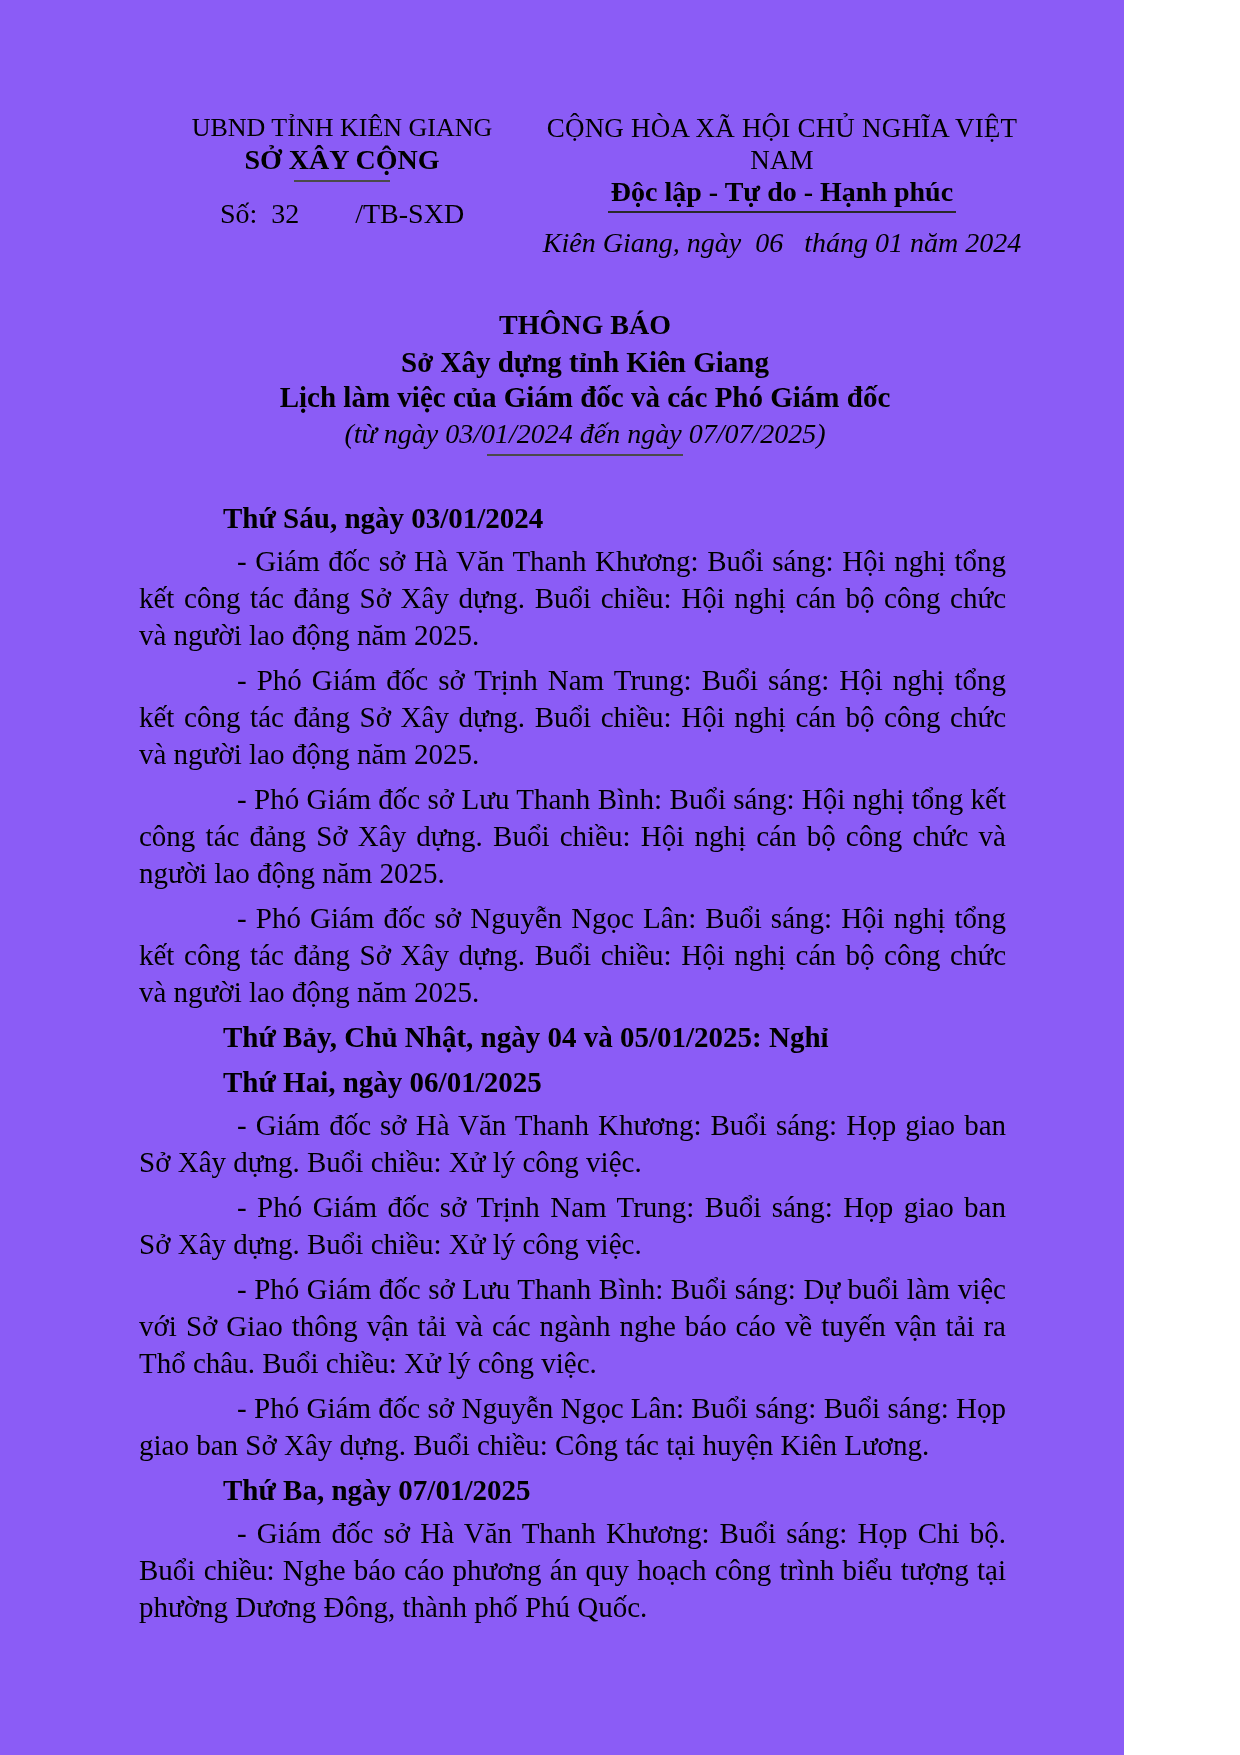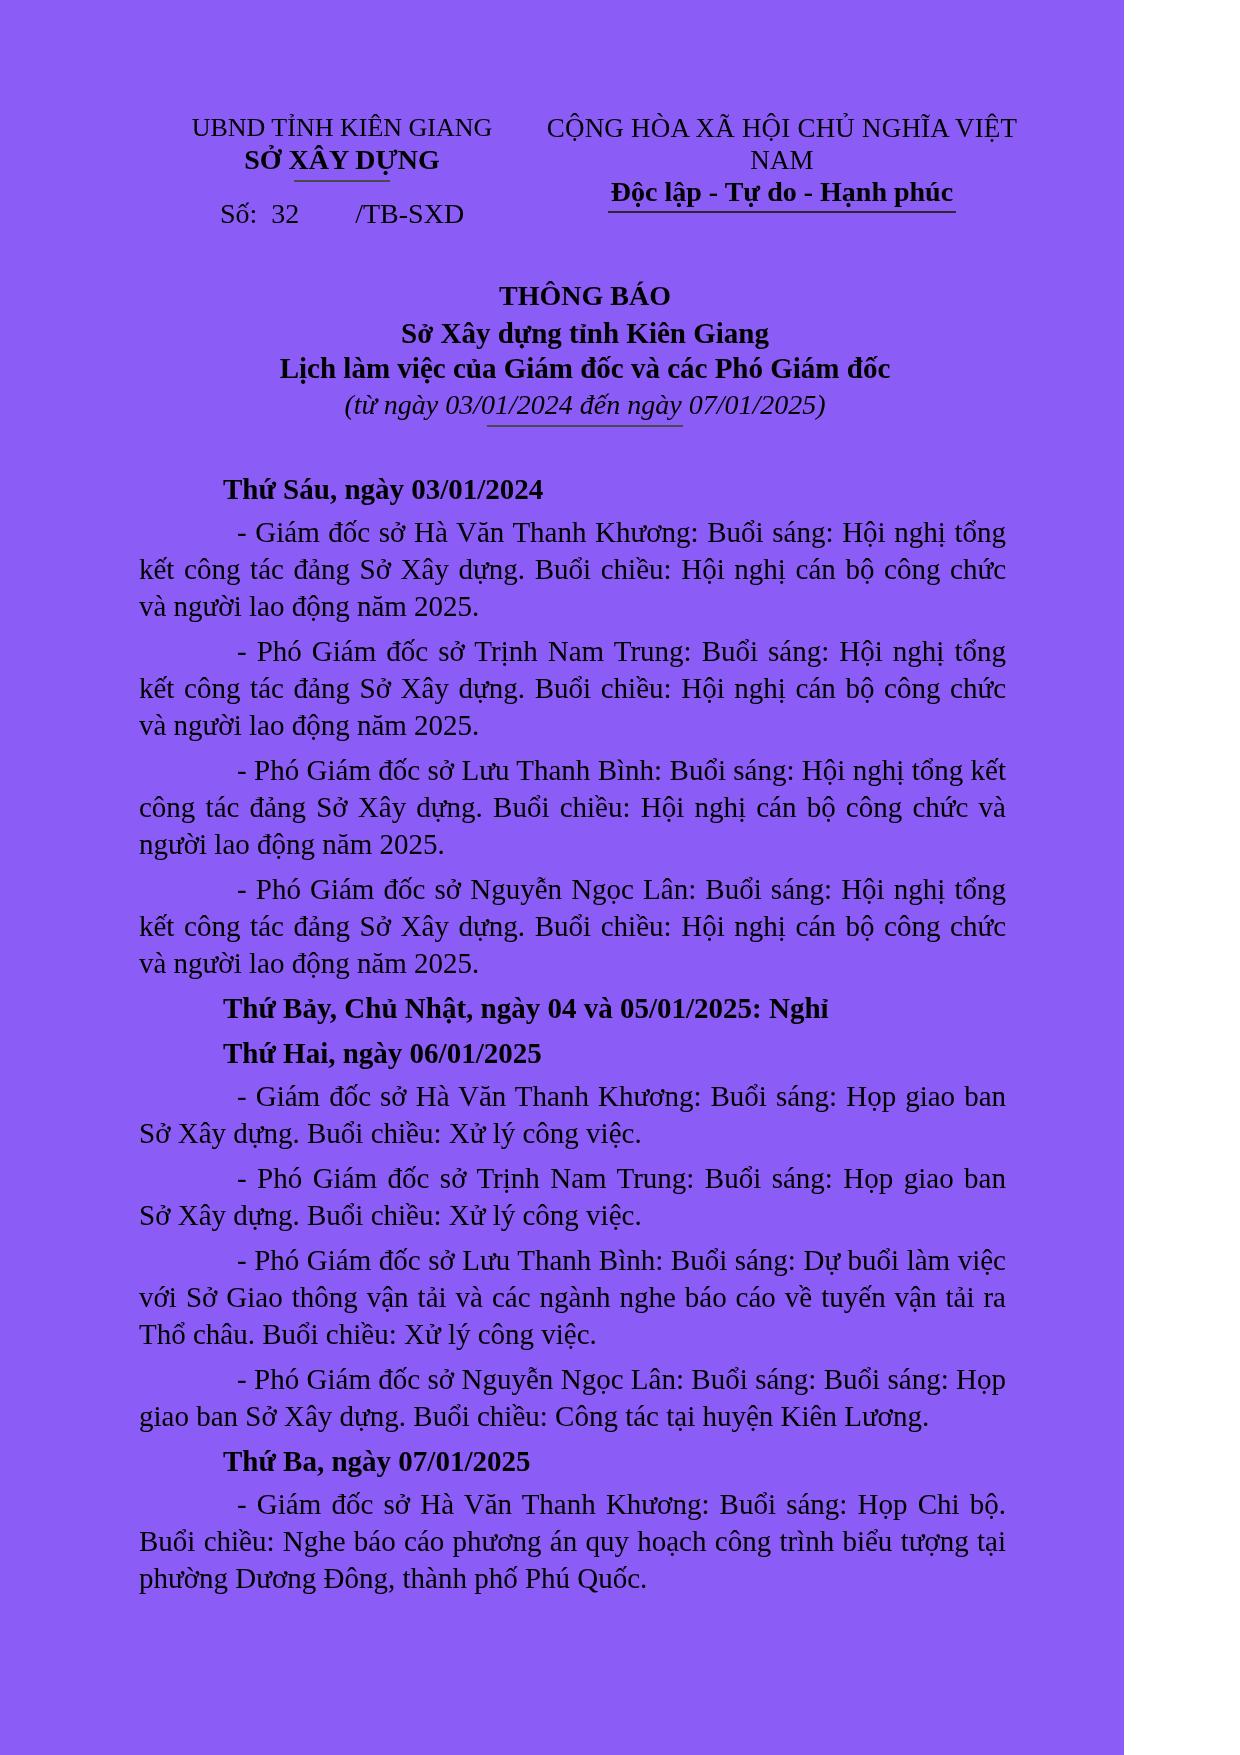--- a/index.html
+++ b/index.html
@@ -47,37 +47,38 @@
   }
 </style>
 </head>
 <body>
 
 <div class="page">
 
   <div class="header">
     <div class="header-left">
       <div class="org-parent">UBND TỈNH KIÊN GIANG</div>
-      <div class="org-name">SỞ XÂY DỰNG</div>
+      <div class="org-name">SỞ XÂY CỘNG</div>
       <div class="org-underline"></div>
       <div class="doc-number">Số:  32        /TB-SXD</div>
     </div>
     <div class="header-right">
       <div class="national">CỘNG HÒA XÃ HỘI CHỦ NGHĨA VIỆT NAM</div>
       <div>
         <span class="motto">Độc lập - Tự do - Hạnh phúc</span>
       </div>
+      <div class="place-date">Kiên Giang, ngày  06   tháng 01 năm 2024</div>
     </div>
   </div>
 
   <div class="title-block">
     <div class="doc-type">THÔNG BÁO</div>
     <div class="subject">Sở Xây dựng tỉnh Kiên Giang</div>
     <div class="subject">Lịch làm việc của Giám đốc và các Phó Giám đốc</div>
-    <div class="date-range">(từ ngày 03/01/2024 đến ngày 07/01/2025)</div>
+    <div class="date-range">(từ ngày 03/01/2024 đến ngày 07/07/2025)</div>
     <div class="range-underline"></div>
   </div>
 
   <main class="schedule">
       <div class="day-heading">Thứ Sáu, ngày 03/01/2024</div>
       <p class="entry">- Giám đốc sở Hà Văn Thanh Khương: Buổi sáng: Hội nghị tổng kết công tác đảng Sở Xây dựng. Buổi chiều: Hội nghị cán bộ công chức và người lao động năm 2025.</p>
       <p class="entry">- Phó Giám đốc sở Trịnh Nam Trung: Buổi sáng: Hội nghị tổng kết công tác đảng Sở Xây dựng. Buổi chiều: Hội nghị cán bộ công chức và người lao động năm 2025.</p>
       <p class="entry">- Phó Giám đốc sở Lưu Thanh Bình: Buổi sáng: Hội nghị tổng kết công tác đảng Sở Xây dựng. Buổi chiều: Hội nghị cán bộ công chức và người lao động năm 2025.</p>
       <p class="entry">- Phó Giám đốc sở Nguyễn Ngọc Lân: Buổi sáng: Hội nghị tổng kết công tác đảng Sở Xây dựng. Buổi chiều: Hội nghị cán bộ công chức và người lao động năm 2025.</p>
       <div class="day-heading">Thứ Bảy, Chủ Nhật, ngày 04 và 05/01/2025: Nghỉ</div>

